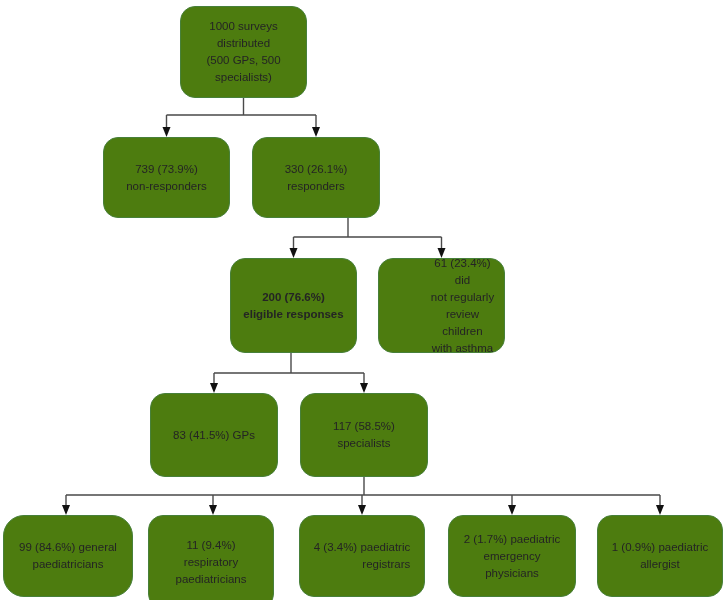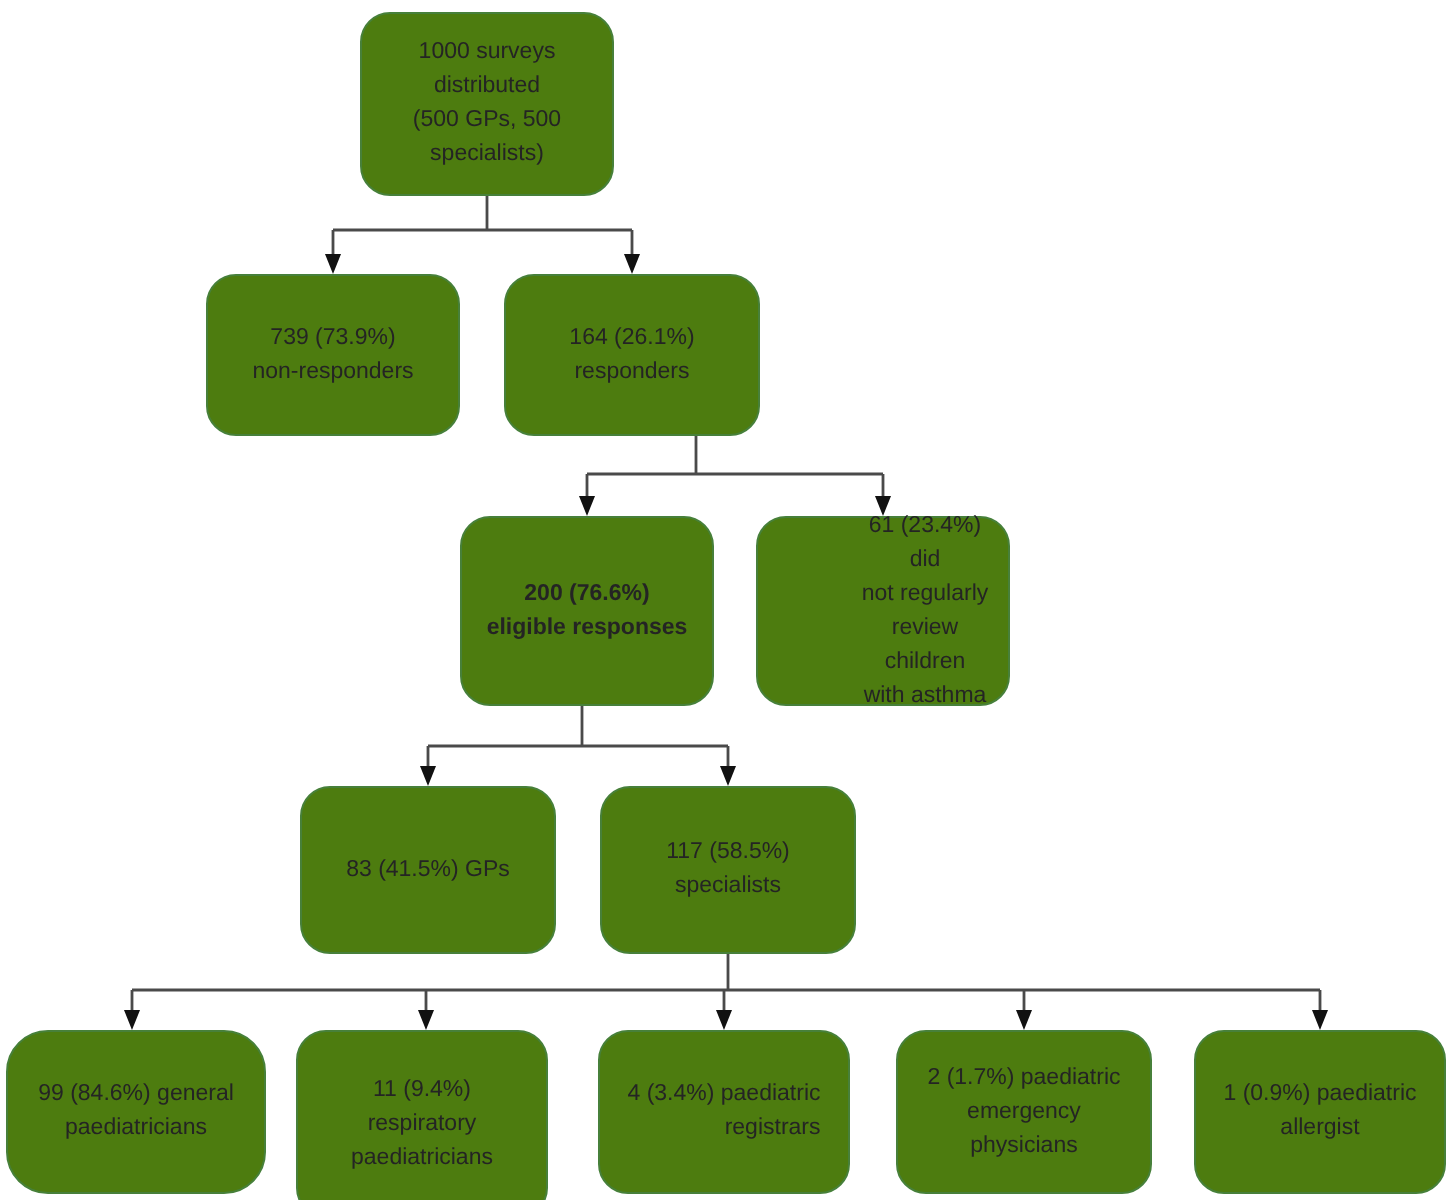--- a/index.html
+++ b/index.html
@@ -87,21 +87,21 @@
     <span>1000 surveys
 distributed
 (500 GPs, 500
 specialists)</span>
   </div>
   <div class="node" id="n-nonresp">
     <span>739 (73.9%)
 non-responders</span>
   </div>
   <div class="node" id="n-resp">
-    <span>164 (26.1%)
+    <span>330 (26.1%)
 responders</span>
   </div>
   <div class="node" id="n-eligible">
     <span>200 (76.6%)
 eligible responses</span>
   </div>
   <div class="node" id="n-noreview">
     <span>61 (23.4%) did
 not regularly
 review children

